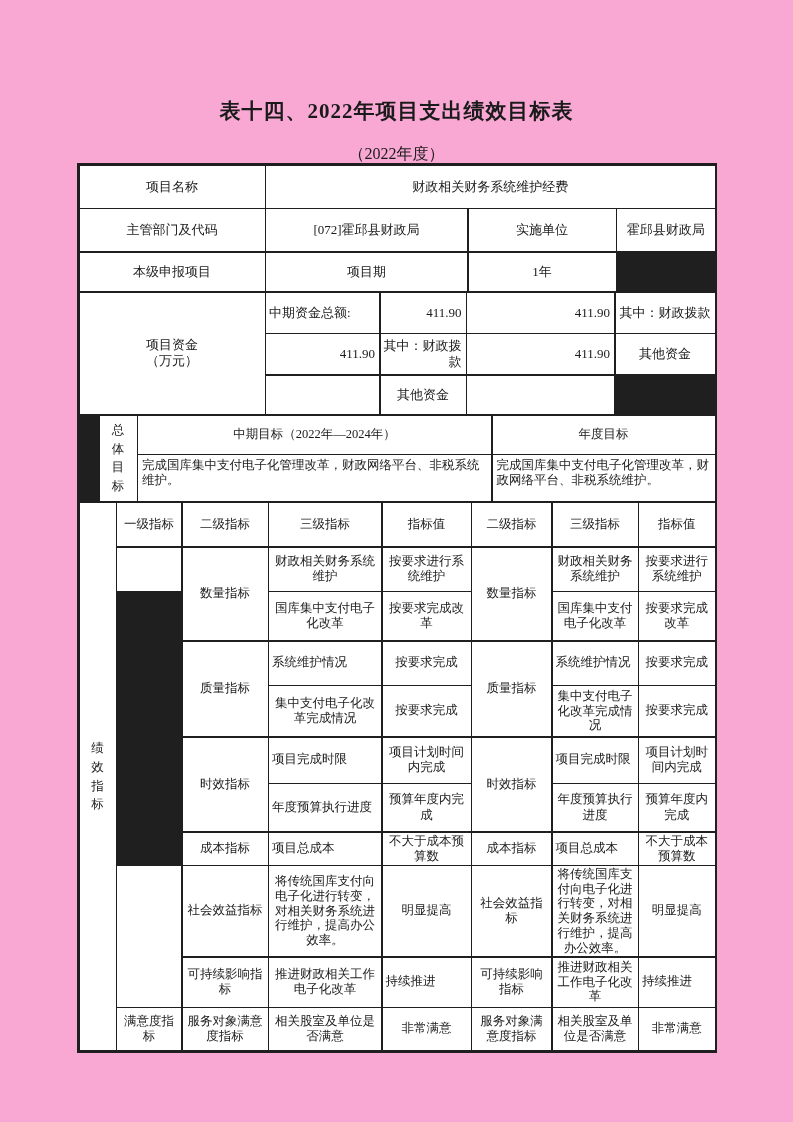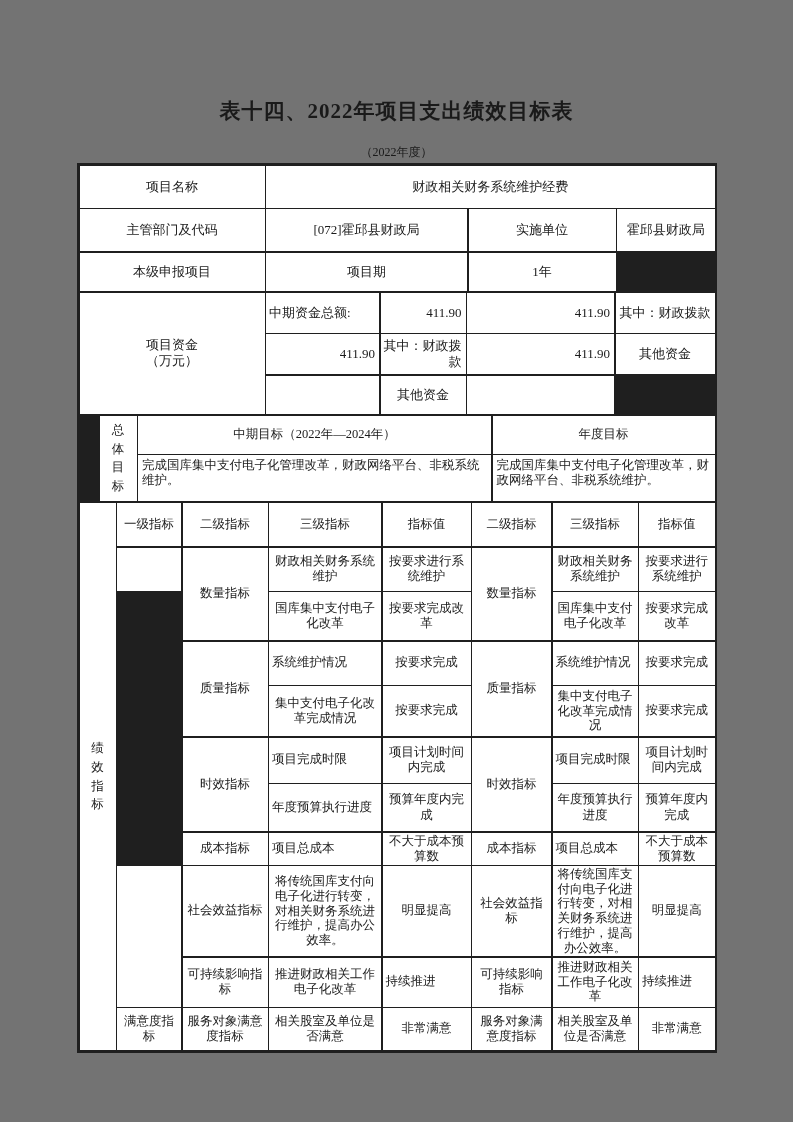--- a/index.html
+++ b/index.html
@@ -1,27 +1,27 @@
 <!DOCTYPE html>
 <html><head>
 <meta charset="utf-8">
 <style>
   html,body { margin:0; padding:0; background:#ffffff; }
   .page {
-    position:relative; width:793px; height:1122px; background:#737373;
+    position:relative; width:793px; height:1122px; background:#f9a8d4;
     font-family:"Liberation Serif","DejaVu Serif",serif; color:#1a1a1a;
     overflow:hidden;
   }
   .title {
     position:absolute; top:97px; left:0; width:100%;
     text-align:center; font-size:21px; font-weight:bold; letter-spacing:1px;
   }
   .subtitle {
     position:absolute; top:144px; left:0; width:100%;
-    text-align:center; font-size:12px;
+    text-align:center; font-size:16px;
   }
   .tbl {
     position:absolute; left:77px; top:163px; width:640px;
     background:#1f1f1f; padding:2.5px; box-sizing:border-box;
     display:flex; flex-direction:column; gap:2px;
   }
   .sec { display:grid; gap:1.5px; background:#1f1f1f; }
   .secA    { grid-template-columns:185px 201px 147px 1fr; grid-template-rows:42px 42px 38px; font-size:13px; }
   .secFund { grid-template-columns:185px 113px 85px 147px 1fr; grid-template-rows:40px 40px 38px; font-size:13px; }
   .secGoal { grid-template-columns:37px 353px 1fr; grid-template-rows:38px 46px; font-size:12.5px;padding-left:20px; }

